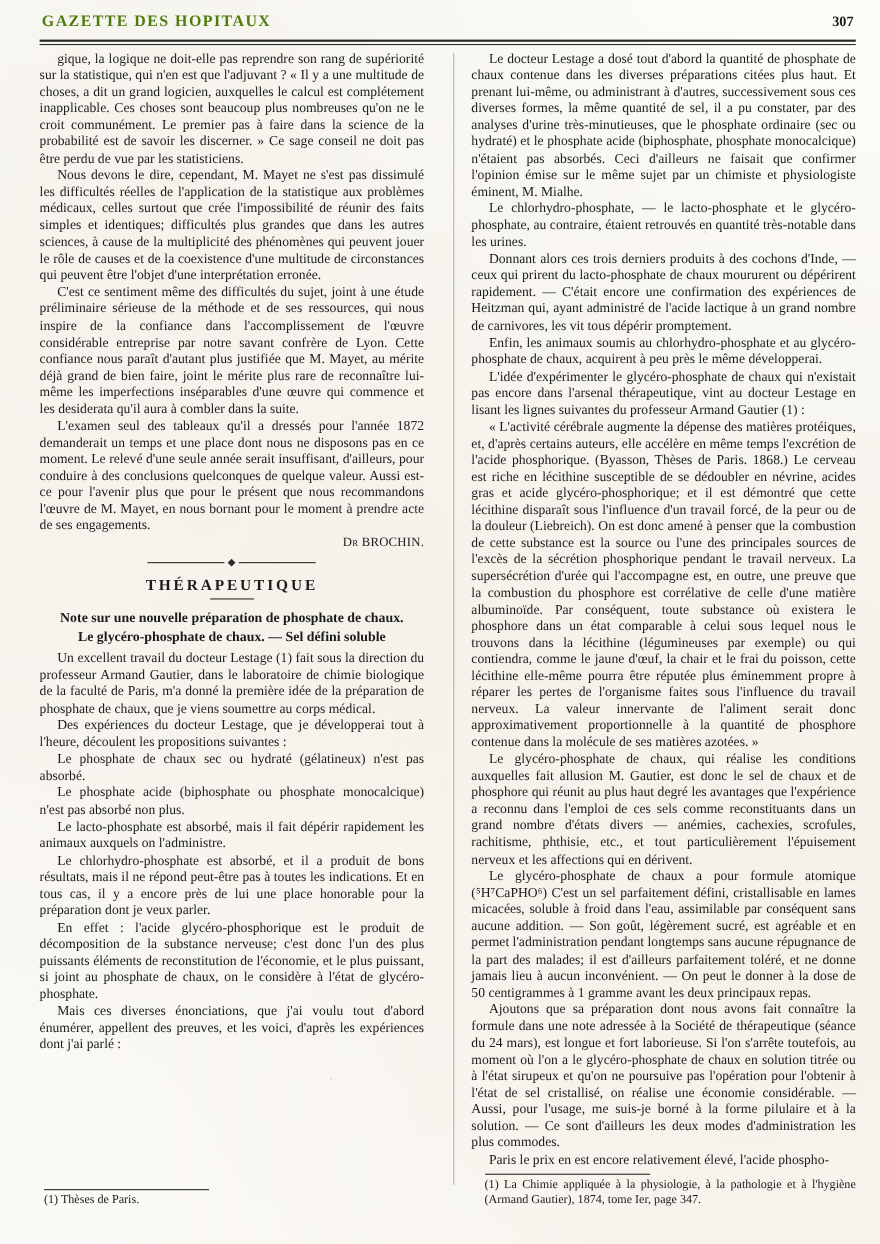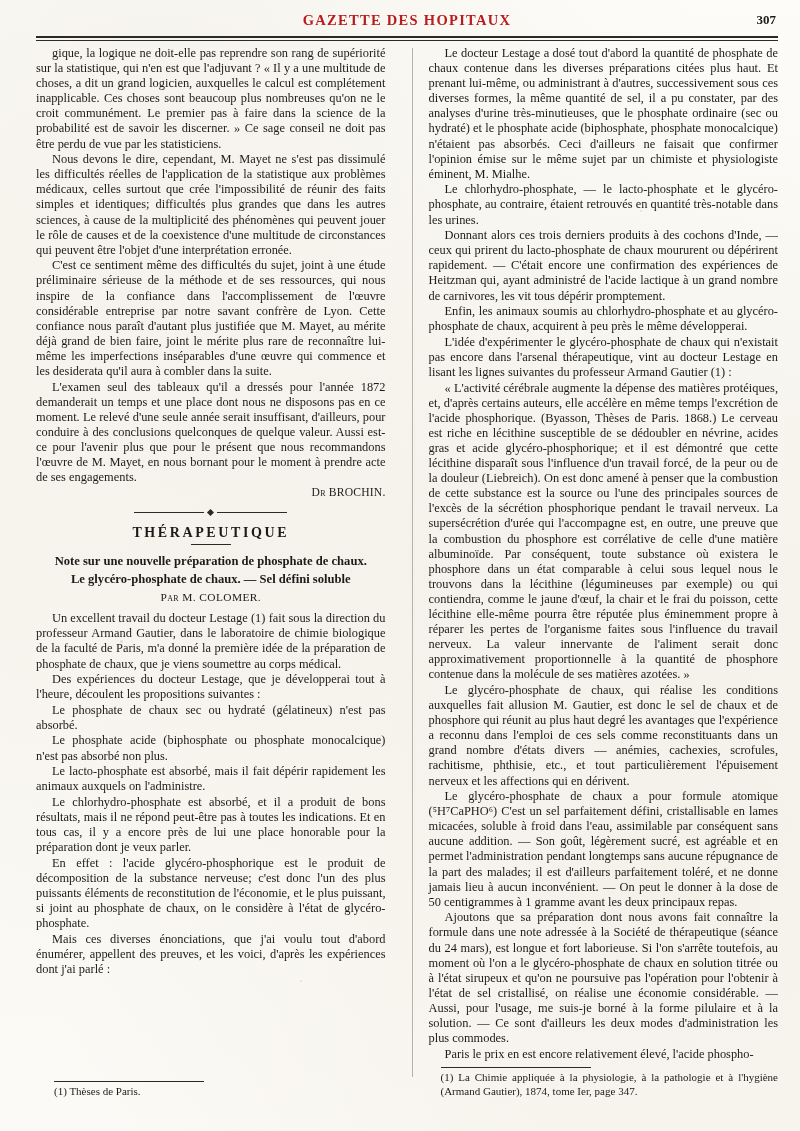--- a/index.html
+++ b/index.html
@@ -25,26 +25,25 @@
       linear-gradient(180deg, #fdfcf9 0%, #f8f6f0 50%, #fcfaf6 100%);
   }
   .header {
     position: absolute;
     top: 12px;
     left: 38px;
     right: 24px;
     height: 26px;
   }
   .header-title {
-    text-align: center;
     font-size: 14.5px;
     letter-spacing: 1.3px;
     font-weight: bold;
     font-family: "Liberation Serif", serif;
-    color: #b91c1c;
+    color: #4d7c0f;
   }
   .page-number {
     position: absolute;
     right: 0;
     top: 0;
     font-size: 13px;
     font-weight: bold;
   }
   .rule {
     position: absolute;
@@ -162,21 +161,21 @@
   }
   .footnote-right {
     font-size: 11px;
     line-height: 13.6px;
     text-indent: 0;
     text-align: justify;
   }
   .col-left-bottom, .col-right-bottom {
     position: absolute;
     bottom: 18px;
-    left: 18px;
+    left: 4px;
     right: 14px;
   }
   .col-right-bottom { right: 0; left: 16px; }
   .speck {
     position: absolute;
     background: #cfcabb;
     border-radius: 50%;
     opacity: .5;
   }
 </style>
@@ -203,21 +202,20 @@
 
       <div class="sep-ornament">
         <span class="line"></span><span class="dot"></span><span class="line"></span>
       </div>
 
       <div class="section-title">THÉRAPEUTIQUE</div>
       <div class="short-rule"></div>
 
       <div class="article-title">Note sur une nouvelle préparation de phosphate de chaux.</div>
       <div class="article-sub">Le glycéro-phosphate de chaux. — Sel défini soluble</div>
-      <div class="byline">Par M. COLOMER.</div>
 
       <p>Un excellent travail du docteur Lestage (1) fait sous la direction du professeur Armand Gautier, dans le laboratoire de chimie biologique de la faculté de Paris, m'a donné la première idée de la préparation de phosphate de chaux, que je viens soumettre au corps médical.</p>
       <p>Des expériences du docteur Lestage, que je développerai tout à l'heure, découlent les propositions suivantes :</p>
       <p>Le phosphate de chaux sec ou hydraté (gélatineux) n'est pas absorbé.</p>
       <p>Le phosphate acide (biphosphate ou phosphate monocalcique) n'est pas absorbé non plus.</p>
       <p>Le lacto-phosphate est absorbé, mais il fait dépérir rapidement les animaux auxquels on l'administre.</p>
       <p>Le chlorhydro-phosphate est absorbé, et il a produit de bons résultats, mais il ne répond peut-être pas à toutes les indications. Et en tous cas, il y a encore près de lui une place honorable pour la préparation dont je veux parler.</p>
       <p>En effet : l'acide glycéro-phosphorique est le produit de décomposition de la substance nerveuse; c'est donc l'un des plus puissants éléments de reconstitution de l'économie, et le plus puissant, si joint au phosphate de chaux, on le considère à l'état de glycéro-phosphate.</p>
       <p>Mais ces diverses énonciations, que j'ai voulu tout d'abord énumérer, appellent des preuves, et les voici, d'après les expériences dont j'ai parlé :</p>
 

